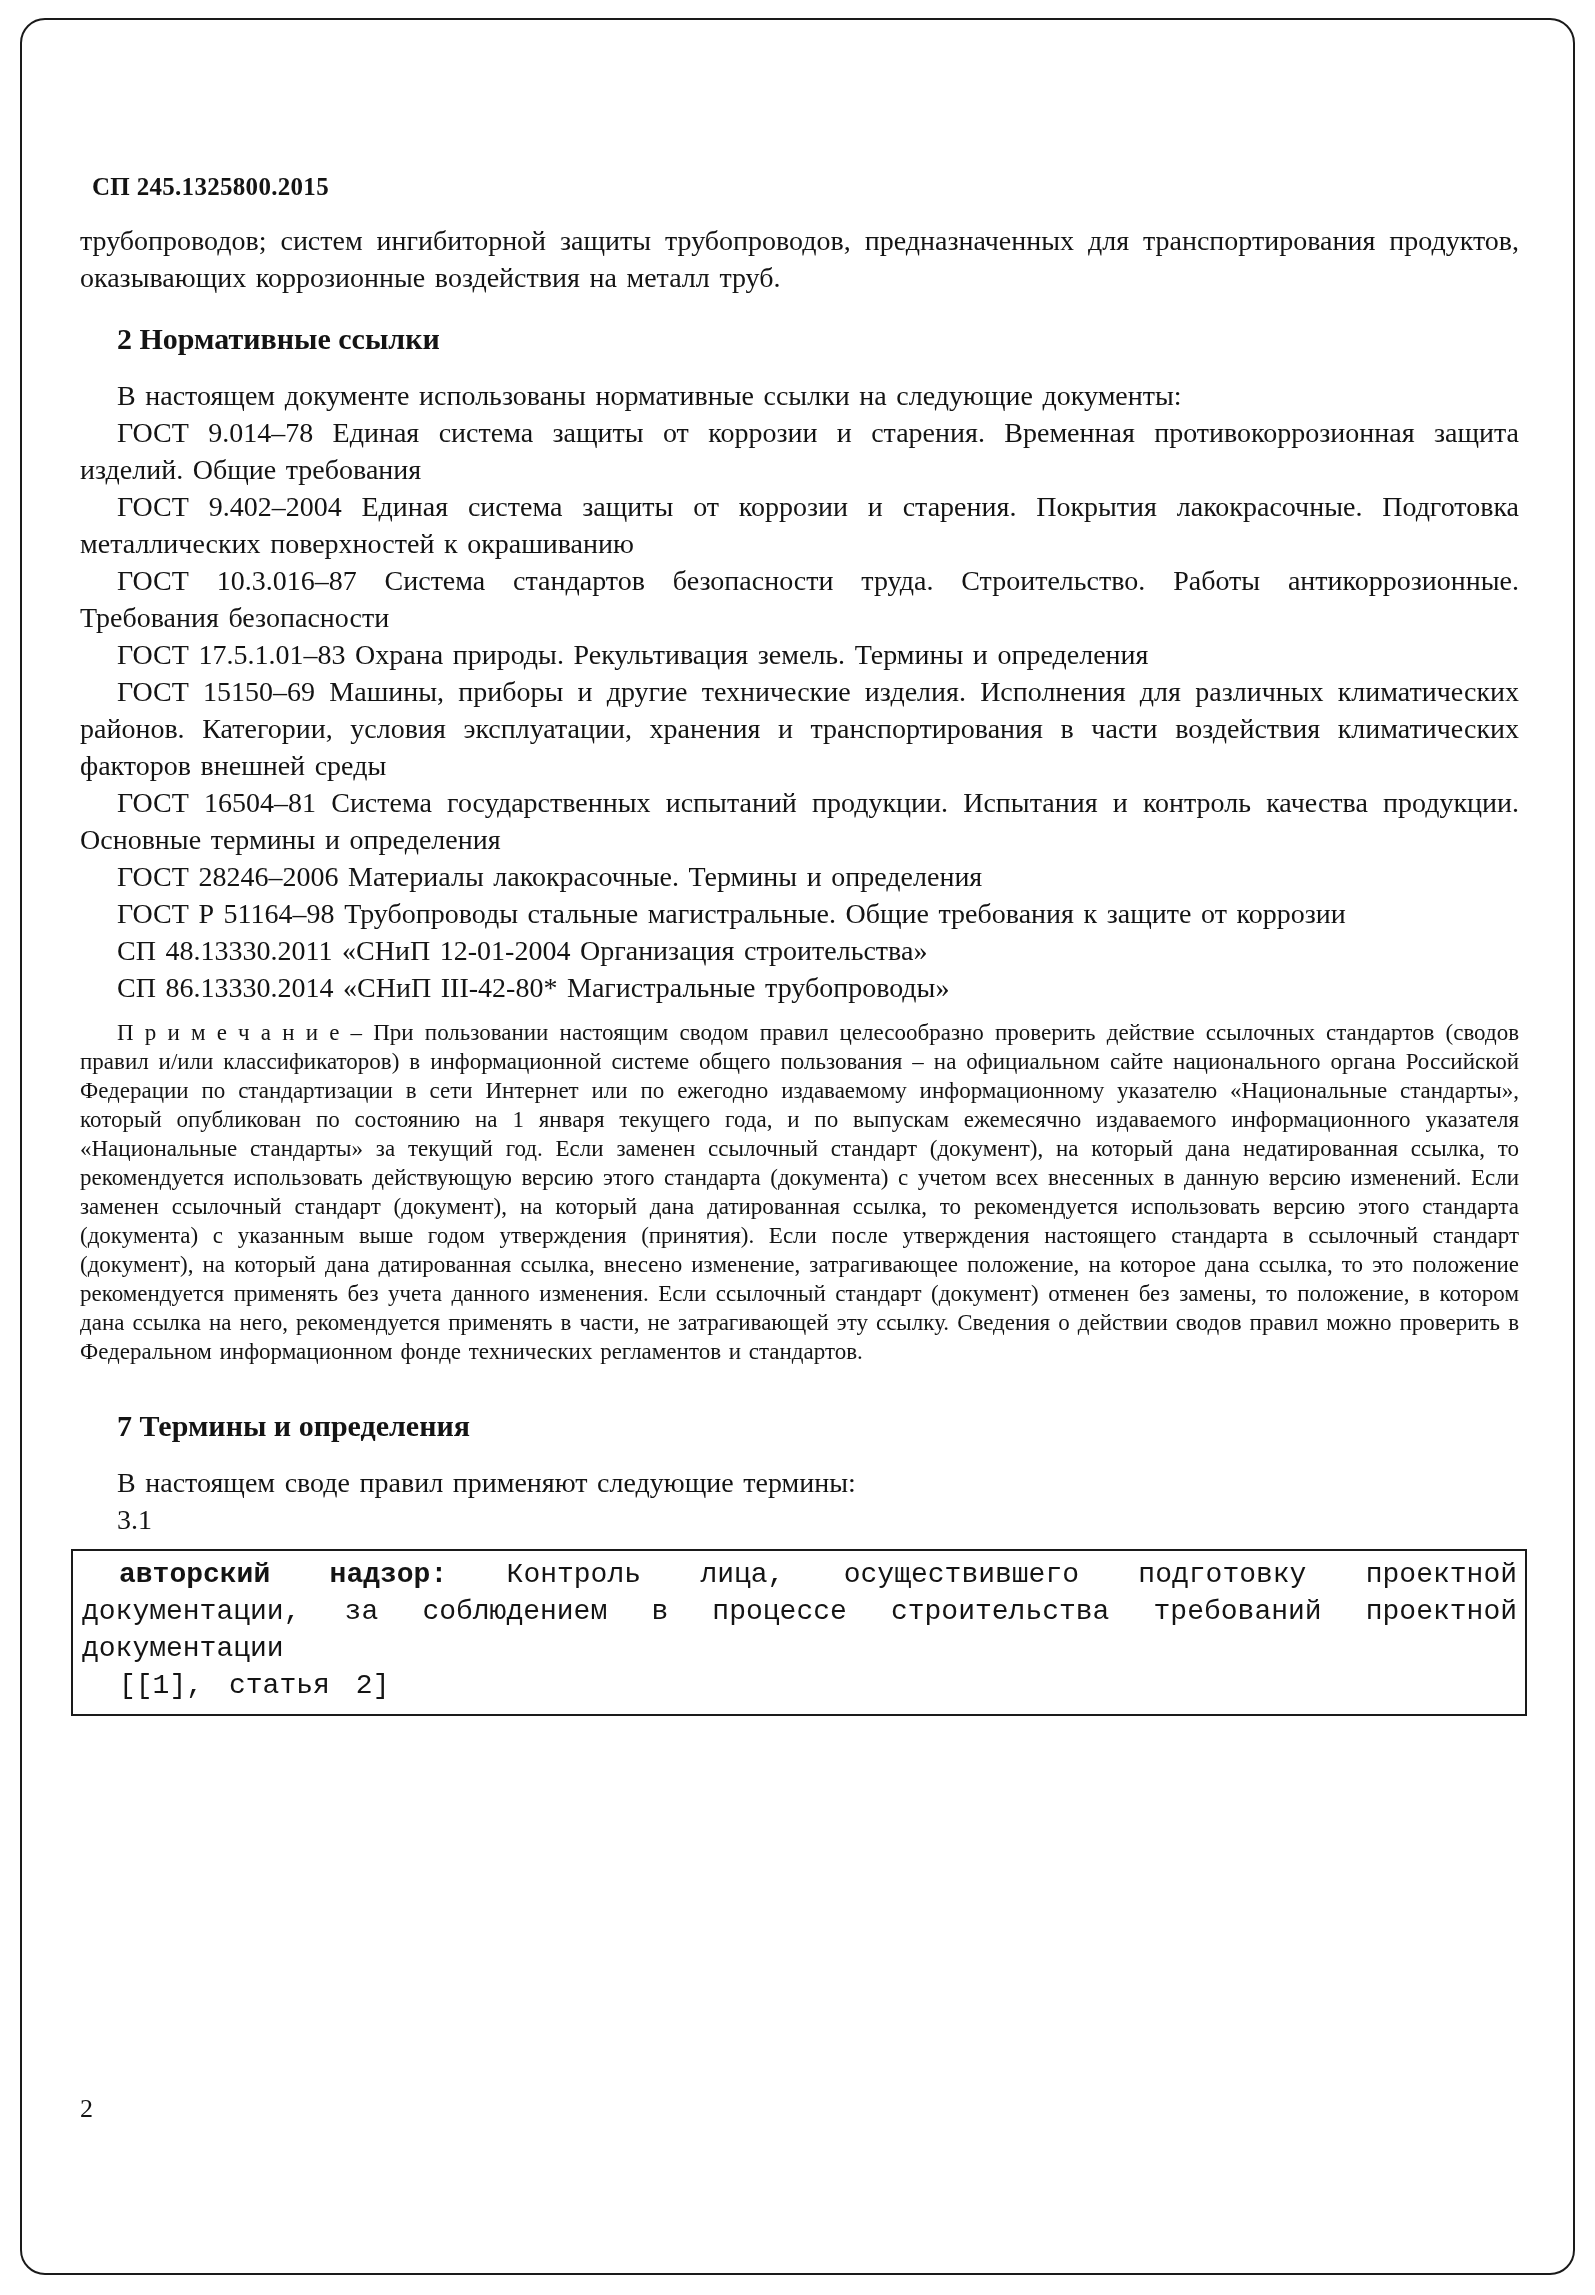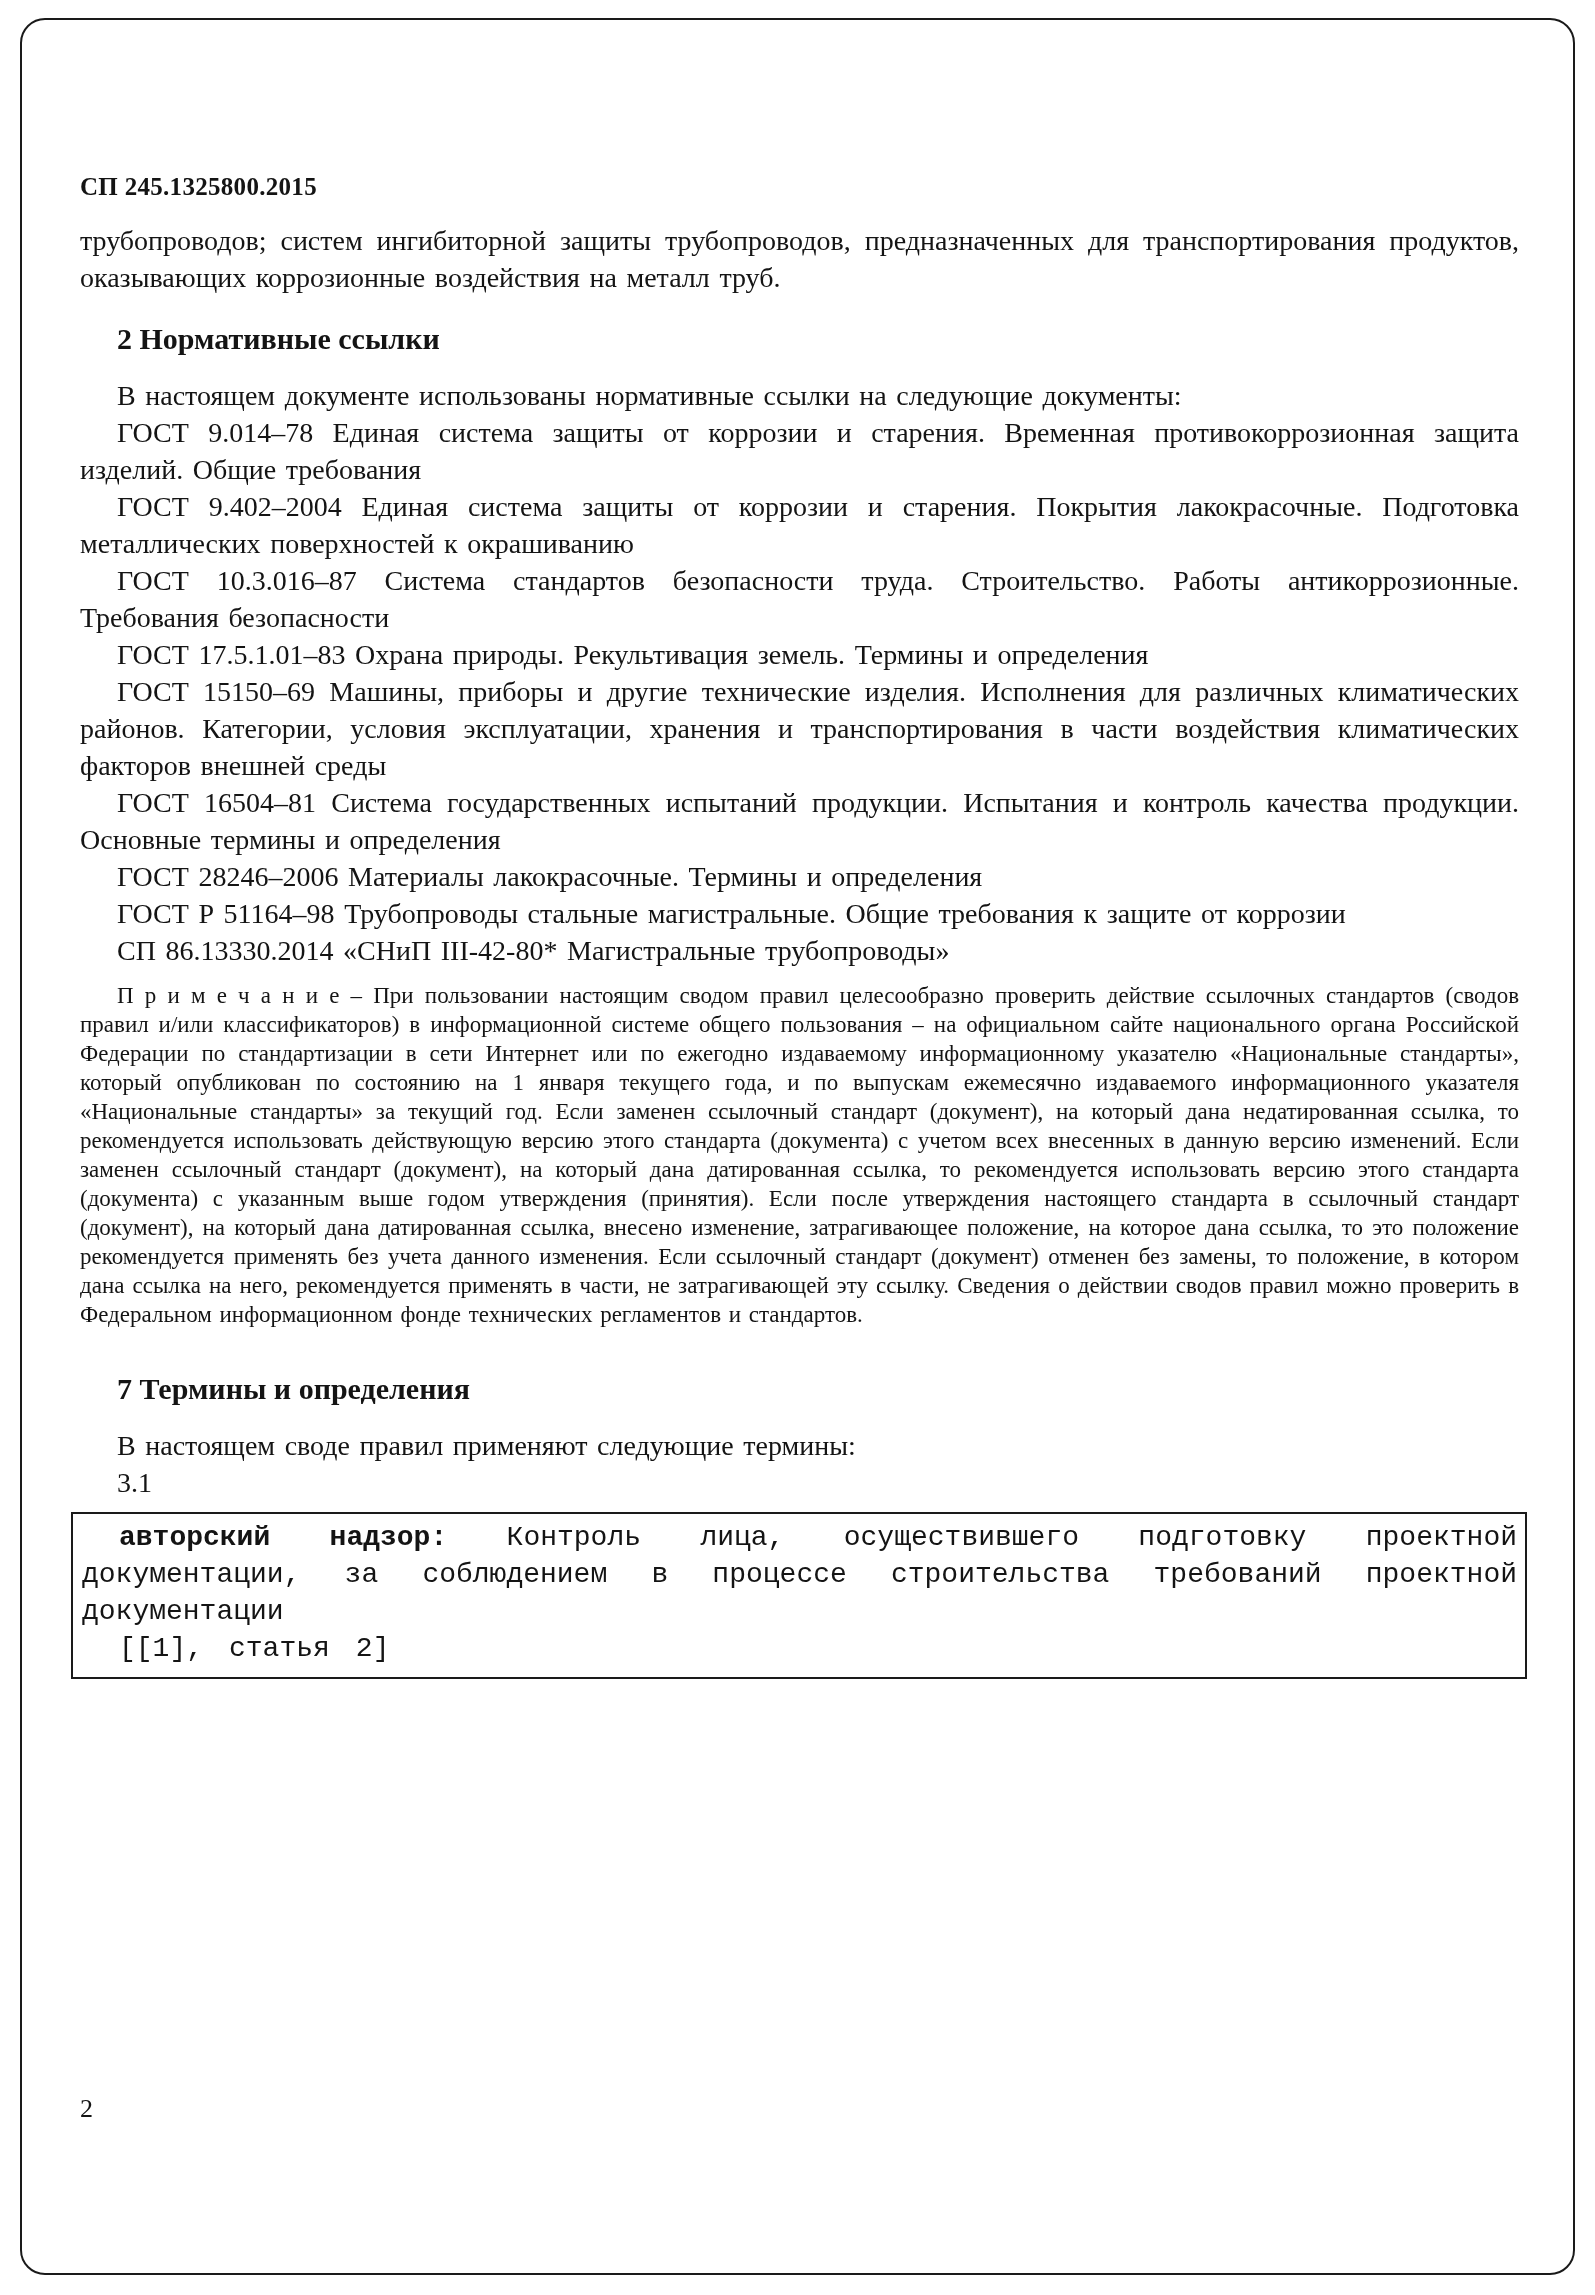--- a/index.html
+++ b/index.html
@@ -28,21 +28,21 @@
   .content {
     position: absolute;
     left: 80px;
     right: 76px;
     top: 173px;
   }
   .doc-code {
     font-weight: bold;
     font-size: 25px;
     letter-spacing: 0.3px;
-    margin: 0 0 21px 0;
+    margin: 0 0 21px 12px;
   }
   p.body {
     margin: 0;
     font-size: 28px;
     line-height: 37px;
     text-align: justify;
     word-spacing: 2.6px;
   }
   .ind {
     text-indent: 37px;
@@ -102,20 +102,21 @@
 
     <div>
         <p class="body ind">ГОСТ 9.014–78 Единая система защиты от коррозии и старения. Временная противокоррозионная защита изделий. Общие требования</p>
         <p class="body ind">ГОСТ 9.402–2004 Единая система защиты от коррозии и старения. Покрытия лакокрасочные. Подготовка металлических поверхностей к окрашиванию</p>
         <p class="body ind">ГОСТ 10.3.016–87 Система стандартов безопасности труда. Строительство. Работы антикоррозионные. Требования безопасности</p>
         <p class="body ind">ГОСТ 17.5.1.01–83 Охрана природы. Рекультивация земель. Термины и определения</p>
         <p class="body ind">ГОСТ 15150–69 Машины, приборы и другие технические изделия. Исполнения для различных климатических районов. Категории, условия эксплуатации, хранения и транспортирования в части воздействия климатических факторов внешней среды</p>
         <p class="body ind">ГОСТ 16504–81 Система государственных испытаний продукции. Испытания и контроль качества продукции. Основные термины и определения</p>
         <p class="body ind">ГОСТ 28246–2006 Материалы лакокрасочные. Термины и определения</p>
         <p class="body ind">ГОСТ Р 51164–98 Трубопроводы стальные магистральные. Общие требования к защите от коррозии</p>
+        <p class="body ind">СП 48.13330.2011 «СНиП 12-01-2004 Организация строительства»</p>
         <p class="body ind">СП 86.13330.2014 «СНиП III-42-80* Магистральные трубопроводы»</p>
       </div>
 
     <p class="note">П р и м е ч а н и е – При пользовании настоящим сводом правил целесообразно проверить действие ссылочных стандартов (сводов правил и/или классификаторов) в информационной системе общего пользования – на официальном сайте национального органа Российской Федерации по стандартизации в сети Интернет или по ежегодно издаваемому информационному указателю «Национальные стандарты», который опубликован по состоянию на 1 января текущего года, и по выпускам ежемесячно издаваемого информационного указателя «Национальные стандарты» за текущий год. Если заменен ссылочный стандарт (документ), на который дана недатированная ссылка, то рекомендуется использовать действующую версию этого стандарта (документа) с учетом всех внесенных в данную версию изменений. Если заменен ссылочный стандарт (документ), на который дана датированная ссылка, то рекомендуется использовать версию этого стандарта (документа) с указанным выше годом утверждения (принятия). Если после утверждения настоящего стандарта в ссылочный стандарт (документ), на который дана датированная ссылка, внесено изменение, затрагивающее положение, на которое дана ссылка, то это положение рекомендуется применять без учета данного изменения. Если ссылочный стандарт (документ) отменен без замены, то положение, в котором дана ссылка на него, рекомендуется применять в части, не затрагивающей эту ссылку. Сведения о действии сводов правил можно проверить в Федеральном информационном фонде технических регламентов и стандартов.</p>
 
     <h2 class="sec sec3">7 Термины и определения</h2>
 
     <p class="body ind">В настоящем своде правил применяют следующие термины:</p>
 
     <p class="body ind">3.1</p>

